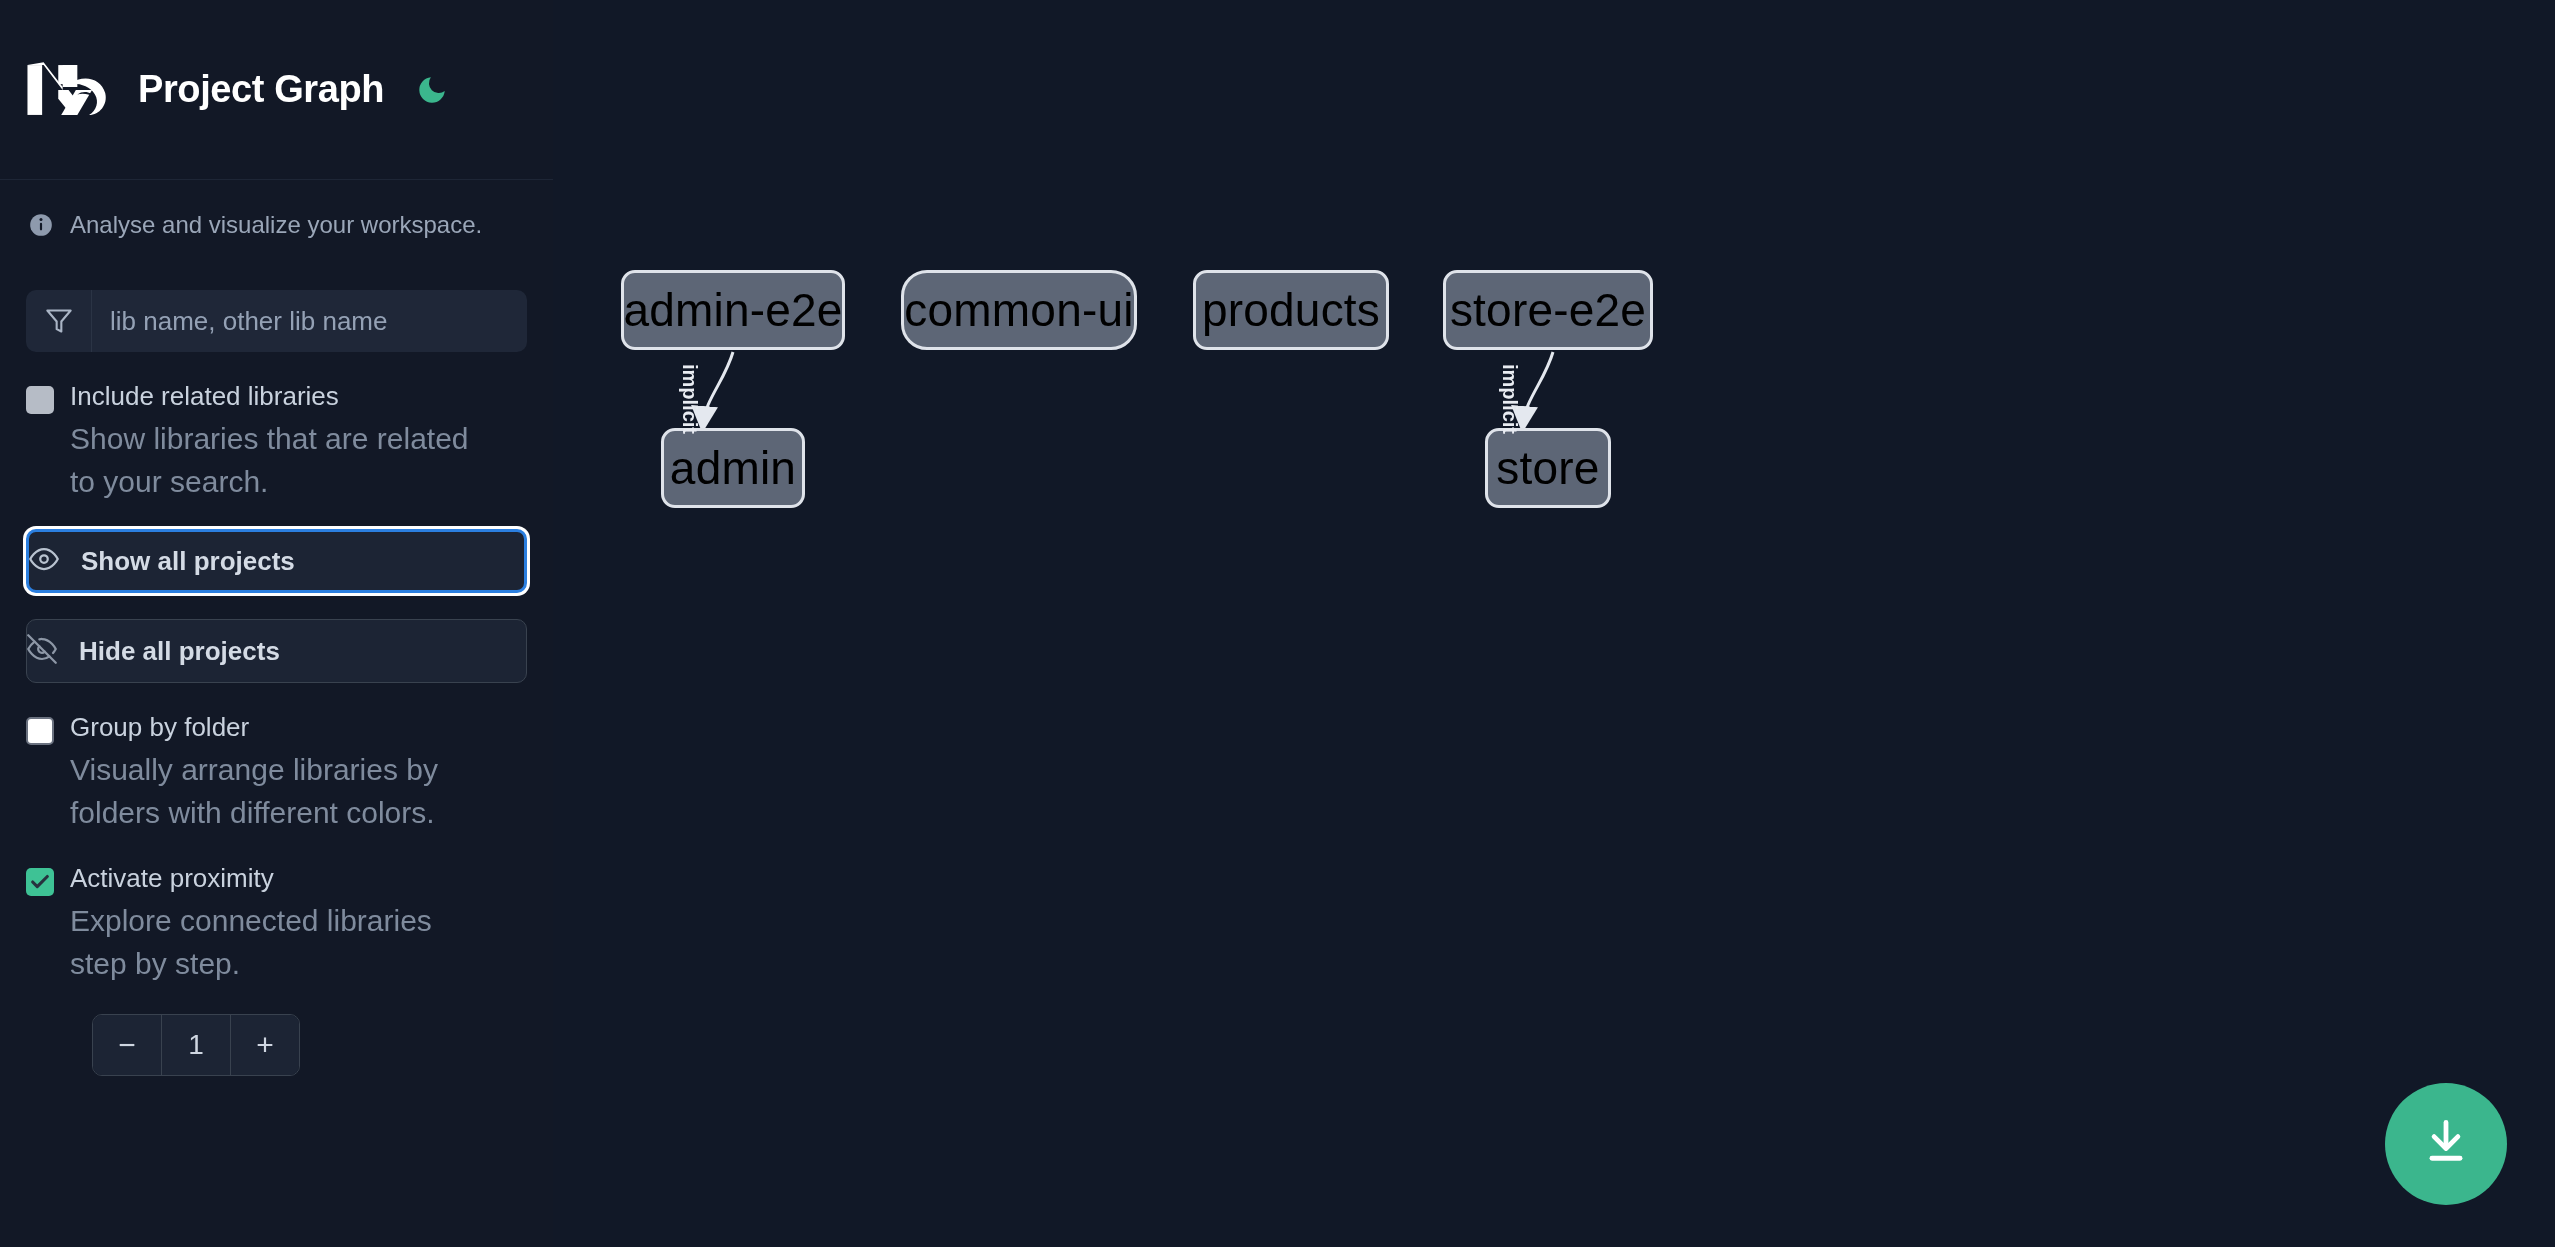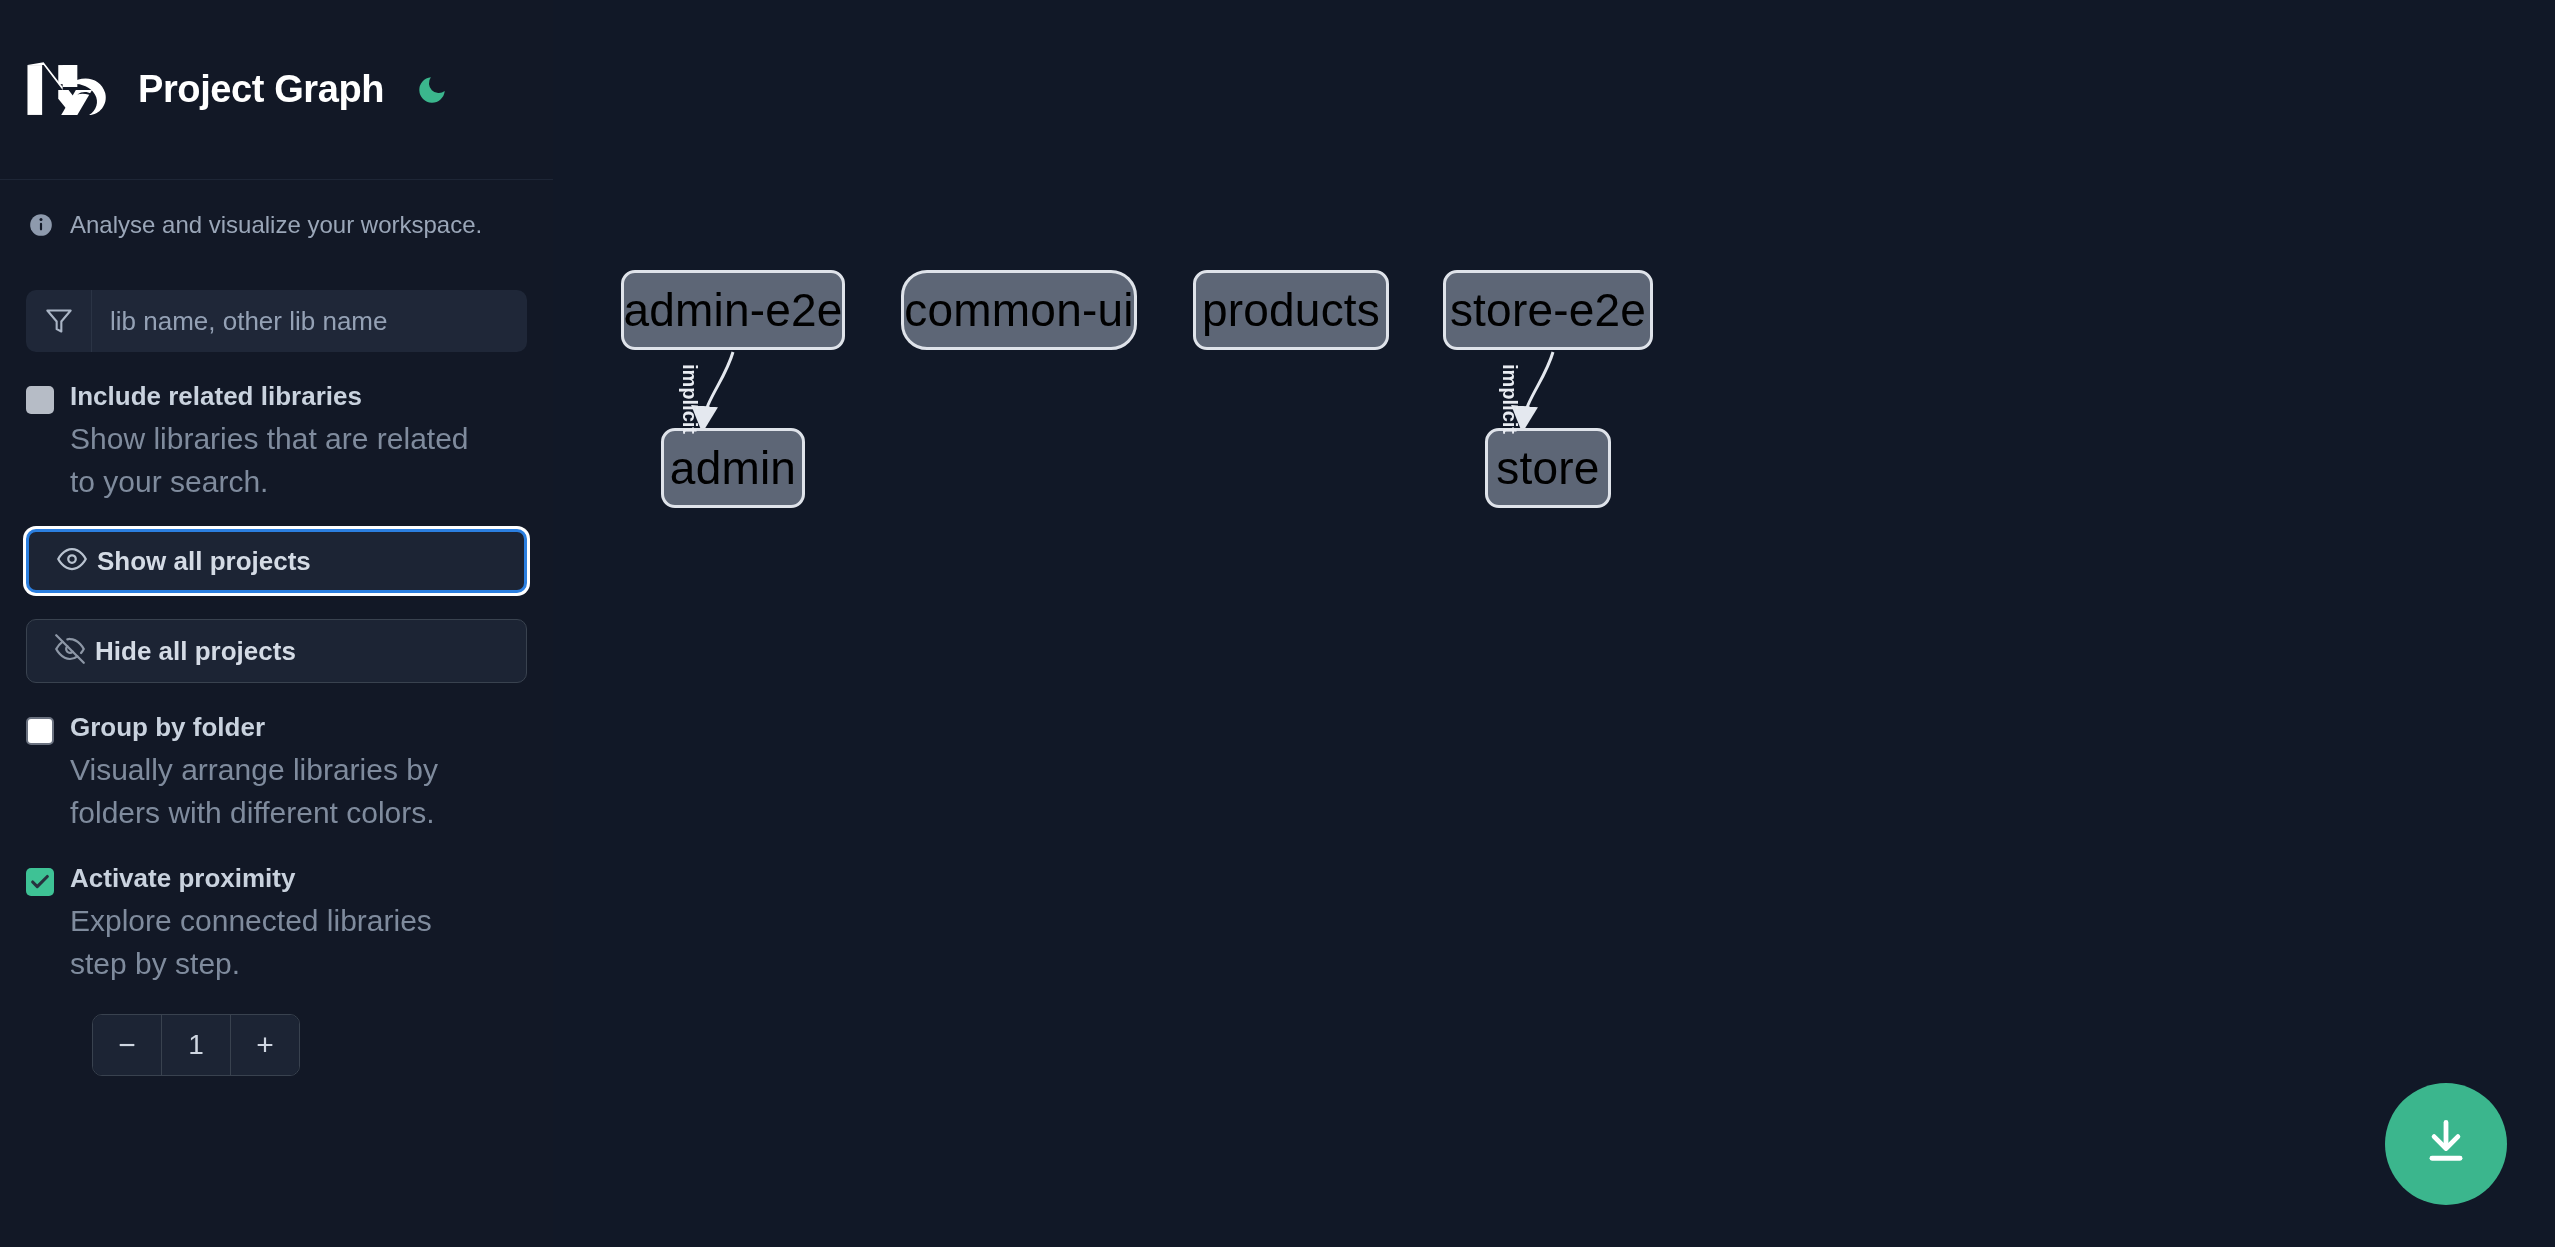--- a/index.html
+++ b/index.html
@@ -116,21 +116,21 @@
     height: 28px;
     border-radius: 5px;
     margin-top: 4px;
     position: relative;
   }
   .cb.gray { background: #b6bcc6; }
   .cb.white { background: #ffffff; border: 2px solid #6b7280; }
   .cb.green { background: #3ec295; display:flex; align-items:center; justify-content:center;}
   .opt-label {
     font-size: 26px;
-    font-weight: 700;
+    font-weight: 400;
     color: #c9d2de;
     line-height: 1.1;
   }
   .opt-desc {
     font-size: 30px;
     color: #7f8b9d;
     line-height: 1.42;
     margin-top: 4px;
     padding-left: 44px;
     max-width: 470px;
@@ -139,22 +139,21 @@
   .btn {
     margin-top: 26px;
     height: 64px;
     width: 100%;
     background: #1c2troubleshoot;
     background: #1c2434;
     border: 1px solid #39424f;
     border-radius: 10px;
     display: flex;
     align-items: center;
-    gap: 10px;
-    padding-left: 28px;
+    gap: 22px;
     cursor: pointer;
   }
   .btn.focused {
     border: 3px solid #2b7fe0;
     box-shadow: 0 0 0 3px #ffffff;
   }
   .btn-label {
     font-size: 26px;
     font-weight: 700;
     color: #d4dbe5;

